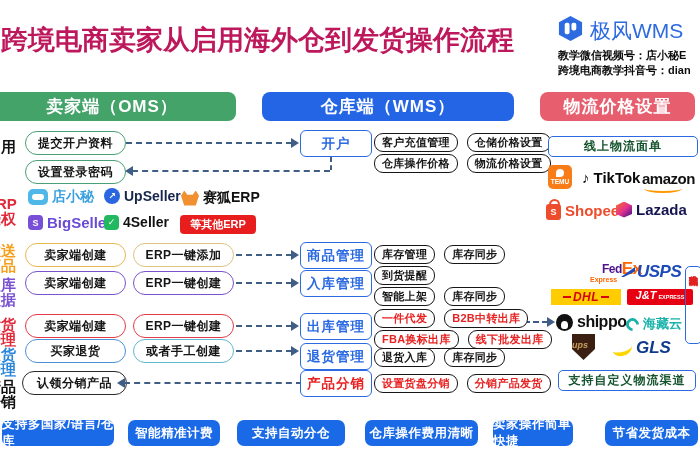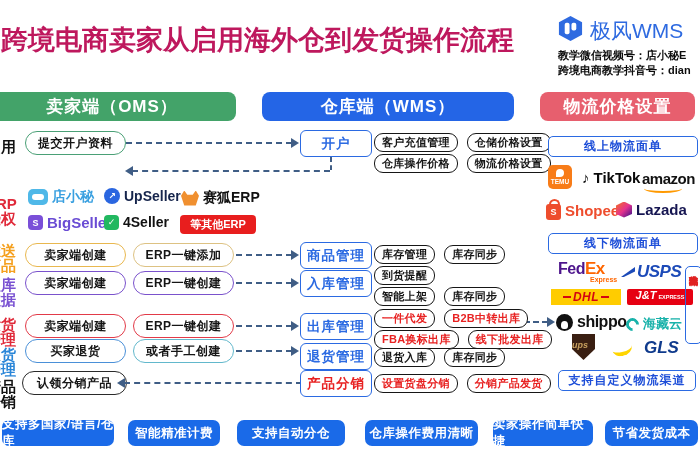--- a/index.html
+++ b/index.html
@@ -41,21 +41,21 @@
   
   .mbox{position:absolute;left:300px;width:70px;height:25px;border:1.8px solid #2b6ae2;border-radius:6px;
     background:#fff;color:#2b6ae2;font-weight:800;font-size:13.5px;display:flex;align-items:center;
     justify-content:center;letter-spacing:1px;}
   .mbox.redtext{color:#e82222;}
   .prow{position:absolute;left:374px;display:flex;gap:9px;}
   .spill{height:17px;padding:0 7px;background:#fff;border:1.5px solid #161616;border-radius:9px;
     font-size:11px;font-weight:700;color:#161616;display:flex;align-items:center;white-space:nowrap;letter-spacing:.3px;}
   .spill.red{color:#e82222;}
   
-  .rpill{position:absolute;border:1.6px solid #2b6ae2;border-radius:5px;background:#fff;color:#1d4ed8;
+  .rpill{position:absolute;border:1.6px solid #2b6ae2;border-radius:5px;background:#fff;color:#14532d;
     font-weight:800;font-size:12px;display:flex;align-items:center;justify-content:center;letter-spacing:1px;}
   .sidebox{position:absolute;left:685px;top:266px;width:15px;height:76px;border:1.6px solid #2b6ae2;
     border-radius:5px;overflow:hidden;display:flex;align-items:flex-start;justify-content:center;}
   .sidebox span{writing-mode:vertical-rl;font-size:9px;font-weight:900;color:#e02222;line-height:12px;margin-top:2px;}
   
   .fbtn{position:absolute;top:420px;height:26px;background:#1a6ae8;border-radius:7px;color:#fff;
     font-weight:700;font-size:12.5px;display:flex;align-items:center;justify-content:center;letter-spacing:.5px;}
   
   .logo{position:absolute;display:flex;align-items:center;gap:4px;white-space:nowrap;}
   .robot-icon{width:20px;height:16px;background:#4fb8e8;border-radius:5px;position:relative;}
@@ -91,21 +91,21 @@
   .shopee-icon{width:15px;height:16px;background:#ee4d2d;border-radius:3px;position:relative;color:#fff;
     font-size:9px;font-weight:900;display:flex;align-items:center;justify-content:center;margin-top:4px;}
   .shopee-icon::before{content:"";position:absolute;top:-5px;left:3px;width:7px;height:7px;
     border:2px solid #ee4d2d;border-radius:50%;border-bottom-color:transparent;}
   .shopee-icon::after{content:"S";}
   .t-shopee{font-size:15px;font-weight:800;color:#ee4d2d;}
   .lazada-icon{width:16px;height:16px;background:linear-gradient(135deg,#f36f21,#e5318e,#2e0f8c);
     clip-path:polygon(50% 0,100% 25%,100% 78%,50% 100%,0 78%,0 25%);}
   .t-lazada{font-size:15px;font-weight:900;color:#151551;}
   
-  .t-fed{font-size:16px;font-weight:900;color:#4d148c;letter-spacing:-.5px;}
+  .t-fed{font-size:12px;font-weight:900;color:#4d148c;letter-spacing:-.5px;margin-left:44px;}
   .t-fex{font-size:17px;font-weight:900;color:#ff6600;letter-spacing:-.5px;}
   .fedex-sub{position:absolute;left:590px;top:276px;font-size:7px;font-weight:700;color:#ff6600;}
   .usps-icon{width:14px;height:10px;background:#1c4ab8;clip-path:polygon(0 100%,100% 0,100% 45%,20% 100%);}
   .t-usps{font-size:17px;font-weight:900;font-style:italic;color:#1c4ab8;letter-spacing:-.5px;}
   .dhl-box{position:absolute;left:551px;top:289px;width:70px;height:16px;background:#ffcc00;
     display:flex;align-items:center;justify-content:center;gap:2px;}
   .dhl-box i{display:block;width:8px;height:2.5px;background:#d40511;}
   .t-dhl{font-size:12px;font-weight:900;font-style:italic;color:#d40511;letter-spacing:.5px;}
   .jt-box{position:absolute;left:627px;top:289px;width:66px;height:16px;background:#e60012;border-radius:2px;
     display:flex;align-items:baseline;justify-content:center;gap:2px;color:#fff;}
@@ -154,20 +154,21 @@
   <div class="row-label c-purple" style="top:277px">入库
 数据</div>
   <div class="row-label c-redlab" style="top:317px">发货
 管理</div>
   <div class="row-label c-bluelab" style="top:347px">退货
 管理</div>
   <div class="row-label c-black" style="top:379px">产品
 分销</div>
 
   <div class="lpill b-green" style="left:25px;top:131px">提交开户资料</div>
+  <div class="lpill b-green" style="left:25px;top:160px">设置登录密码</div>
   <div class="lpill b-orange" style="left:25px;top:243px">卖家端创建</div>
   <div class="lpill b-orange2" style="left:133px;top:243px">ERP一键添加</div>
   <div class="lpill b-purple" style="left:25px;top:271px">卖家端创建</div>
   <div class="lpill b-purple" style="left:133px;top:271px">ERP一键创建</div>
   <div class="lpill b-red" style="left:25px;top:314px">卖家端创建</div>
   <div class="lpill b-red" style="left:133px;top:314px">ERP一键创建</div>
   <div class="lpill b-teal" style="left:133px;top:339px">或者手工创建</div>
   <div class="lpill b-blue" style="left:25px;top:339px">买家退货</div>
   <div class="lpill b-black" style="left:22px;top:371px;width:103px">认领分销产品</div>
 
@@ -265,21 +266,20 @@
   </div>
   <div class="logo" style="left:546px;top:200px">
     <span class="shopee-icon"></span>
     <span class="t-shopee">Shopee</span>
   </div>
   <div class="logo" style="left:616px;top:201px">
     <span class="lazada-icon"></span>
     <span class="t-lazada">Lazada</span>
   </div>
 
-  <div class="rpill" style="left:548px;top:233px;width:148px;height:19px">线下物流面单</div>
 
   <div class="logo" style="left:558px;top:259px;gap:0">
     <span class="t-fed">Fed</span>
     <span class="t-fex">Ex</span>
   </div>
   <div class="fedex-sub">Express</div>
   <div class="logo" style="left:621px;top:262px;gap:2px">
     <span class="usps-icon"></span>
     <span class="t-usps">USPS</span>
   </div>
@@ -296,30 +296,30 @@
     <span class="shippo-icon"></span>
     <span class="t-shippo">shippo</span>
   </div>
   <div class="logo" style="left:626px;top:315px">
     <span class="hcy-icon"></span>
     <span class="t-hcy">海藏云</span>
   </div>
   <div class="ups-shield">
     <span>ups</span>
   </div>
-  <div class="logo" style="left:612px;top:338px;gap:16px">
+  <div class="logo" style="left:612px;top:338px;gap:8px">
     <span class="gls-swoosh"></span>
     <span class="t-gls">GLS</span>
   </div>
 
   <div class="rpill" style="left:558px;top:370px;width:136px;height:19px">支持自定义物流渠道</div>
   <div class="sidebox">
     <span>全球其他本土物流</span>
   </div>
 
   <div class="fbtn" style="left:2px;width:112px">支持多国家/语言/仓库</div>
   <div class="fbtn" style="left:128px;width:92px">智能精准计费</div>
   <div class="fbtn" style="left:237px;width:108px">支持自动分仓</div>
   <div class="fbtn" style="left:365px;width:113px">仓库操作费用清晰</div>
-  <div class="fbtn" style="left:493px;width:100px">卖家操作简单快捷</div>
+  <div class="fbtn" style="left:493px;width:80px">卖家操作简单快捷</div>
   <div class="fbtn" style="left:605px;width:93px">节省发货成本</div>
 
 </div>
 
 </body></html>

